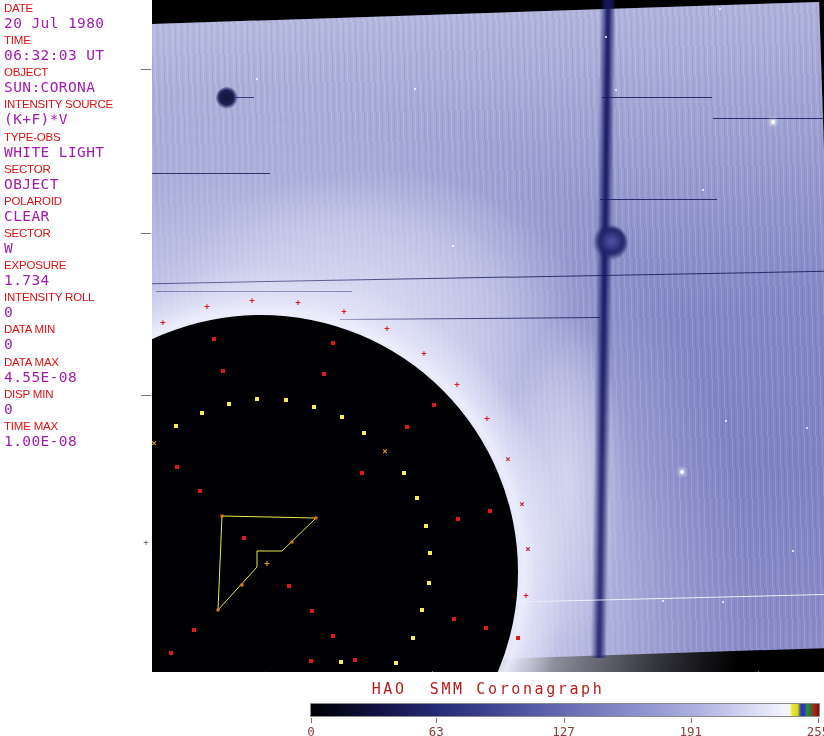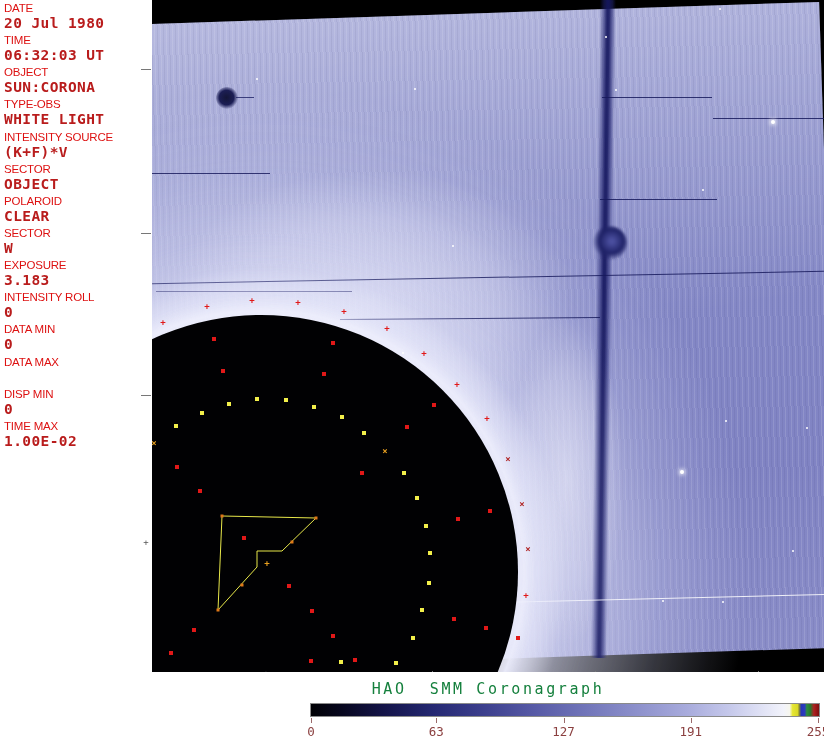--- a/index.html
+++ b/index.html
@@ -9,21 +9,21 @@
   }
   
   .sidebar{position:absolute;left:0;top:0;width:152px;height:672px;background:#fff;padding-top:2px;box-sizing:border-box;}
   .field{height:32.15px;padding-left:4px;overflow:hidden;}
   .field .lab{
     font-family:"Liberation Sans",sans-serif;font-size:11.5px;letter-spacing:-0.2px;
     color:#dd1111;line-height:13px;white-space:pre;
   }
   .field .val{
     font-family:"DejaVu Sans Mono",monospace;font-size:14.5px;letter-spacing:0.4px;
-    color:#b91c1c;line-height:17px;white-space:pre;font-weight:bold;
+    color:#a21caf;line-height:17px;white-space:pre;
   }
   
   .image-area{position:absolute;left:152px;top:0;width:672px;height:672px;background:#000;overflow:hidden;}
   .frame{
     position:absolute;left:0px;top:13px;width:678px;height:646px;
     transform:rotate(-1.9deg);transform-origin:center;
     background:
       repeating-linear-gradient(90deg, rgba(255,255,255,0.12) 0 1px, rgba(255,255,255,0) 1px 3px, rgba(10,10,60,0.06) 3px 4px, rgba(255,255,255,0) 4px 6px),
       linear-gradient(172deg, rgba(255,255,255,0.30) 0%, rgba(255,255,255,0.14) 26%, rgba(255,255,255,0) 52%),
       linear-gradient(180deg,#989cd2 0%, #8e92cc 22%, #8488c6 46%, #8083c3 72%, #8a8dc8 100%);
@@ -65,21 +65,21 @@
   .star.big{box-shadow:0 0 4px 1px rgba(255,255,255,0.9);}
   svg.poly{position:absolute;left:0;top:0;overflow:visible;}
   
   .ltick{position:absolute;width:10px;height:1px;background:#777;}
   .btick{position:absolute;width:1px;height:6px;background:#777;}
   
   .footer{position:absolute;left:0;top:672px;width:824px;height:64px;background:#fff;}
   .title{
     position:absolute;left:152px;top:8px;width:672px;text-align:center;
     font-family:"DejaVu Sans Mono",monospace;font-size:15px;letter-spacing:2.6px;
-    color:#15803d;white-space:pre;
+    color:#b91c1c;white-space:pre;
   }
   .colorbar{
     position:absolute;left:310px;top:31px;width:508px;height:12px;border:1px solid #8a8a8a;
     background:linear-gradient(90deg,
       #000004 0%, #07071e 6%, #131347 14%, #252872 24%, #3c3f8d 34%,
       #575aa6 44%, #7175b9 54%, #8c90cb 64%, #a8abdc 74%, #c4c7ea 82%,
       #dddff4 88%, #f2f3fb 93%, #f6f6ee 94.2%,
       #e6e632 94.8%, #d8d826 95.8%, #8a8a30 96.1%,
       #2636b6 96.5%, #2d3bc0 97.2%,
       #2d8f3c 97.6%, #27782f 98.3%,
@@ -101,61 +101,62 @@
     </div>
     <div class="field">
       <div class="lab">TIME</div>
       <div class="val">06:32:03 UT</div>
     </div>
     <div class="field">
       <div class="lab">OBJECT</div>
       <div class="val">SUN:CORONA</div>
     </div>
     <div class="field">
+      <div class="lab">INTENSITY SOURCE</div>
+      <div class="val">(K+F)*V</div>
+    </div>
+    <div class="field">
       <div class="lab">TYPE-OBS</div>
       <div class="val">WHITE LIGHT</div>
     </div>
     <div class="field">
-      <div class="lab">INTENSITY SOURCE</div>
-      <div class="val">(K+F)*V</div>
-    </div>
-    <div class="field">
       <div class="lab">SECTOR</div>
       <div class="val">OBJECT</div>
     </div>
     <div class="field">
       <div class="lab">POLAROID</div>
       <div class="val">CLEAR</div>
     </div>
     <div class="field">
       <div class="lab">SECTOR</div>
       <div class="val">W</div>
     </div>
     <div class="field">
       <div class="lab">EXPOSURE</div>
-      <div class="val">3.183</div>
+      <div class="val">1.734</div>
     </div>
     <div class="field">
       <div class="lab">INTENSITY ROLL</div>
       <div class="val">0</div>
     </div>
     <div class="field">
       <div class="lab">DATA MIN</div>
       <div class="val">0</div>
     </div>
     <div class="field">
       <div class="lab">DATA MAX</div>
+      <div class="val">4.55E-08</div>
     </div>
     <div class="field">
       <div class="lab">DISP MIN</div>
       <div class="val">0</div>
     </div>
     <div class="field">
       <div class="lab">TIME MAX</div>
-      <div class="val">1.00E-02</div>
+      <div class="val">1.00E-08</div>
     </div>
   </div>
 
 <div class="image-area" id="imageArea">
   <div class="frame"></div>
 
   <div class="glow fan-a"></div>
   <div class="glow rim"></div>
   <div class="glow band-r"></div>
 

